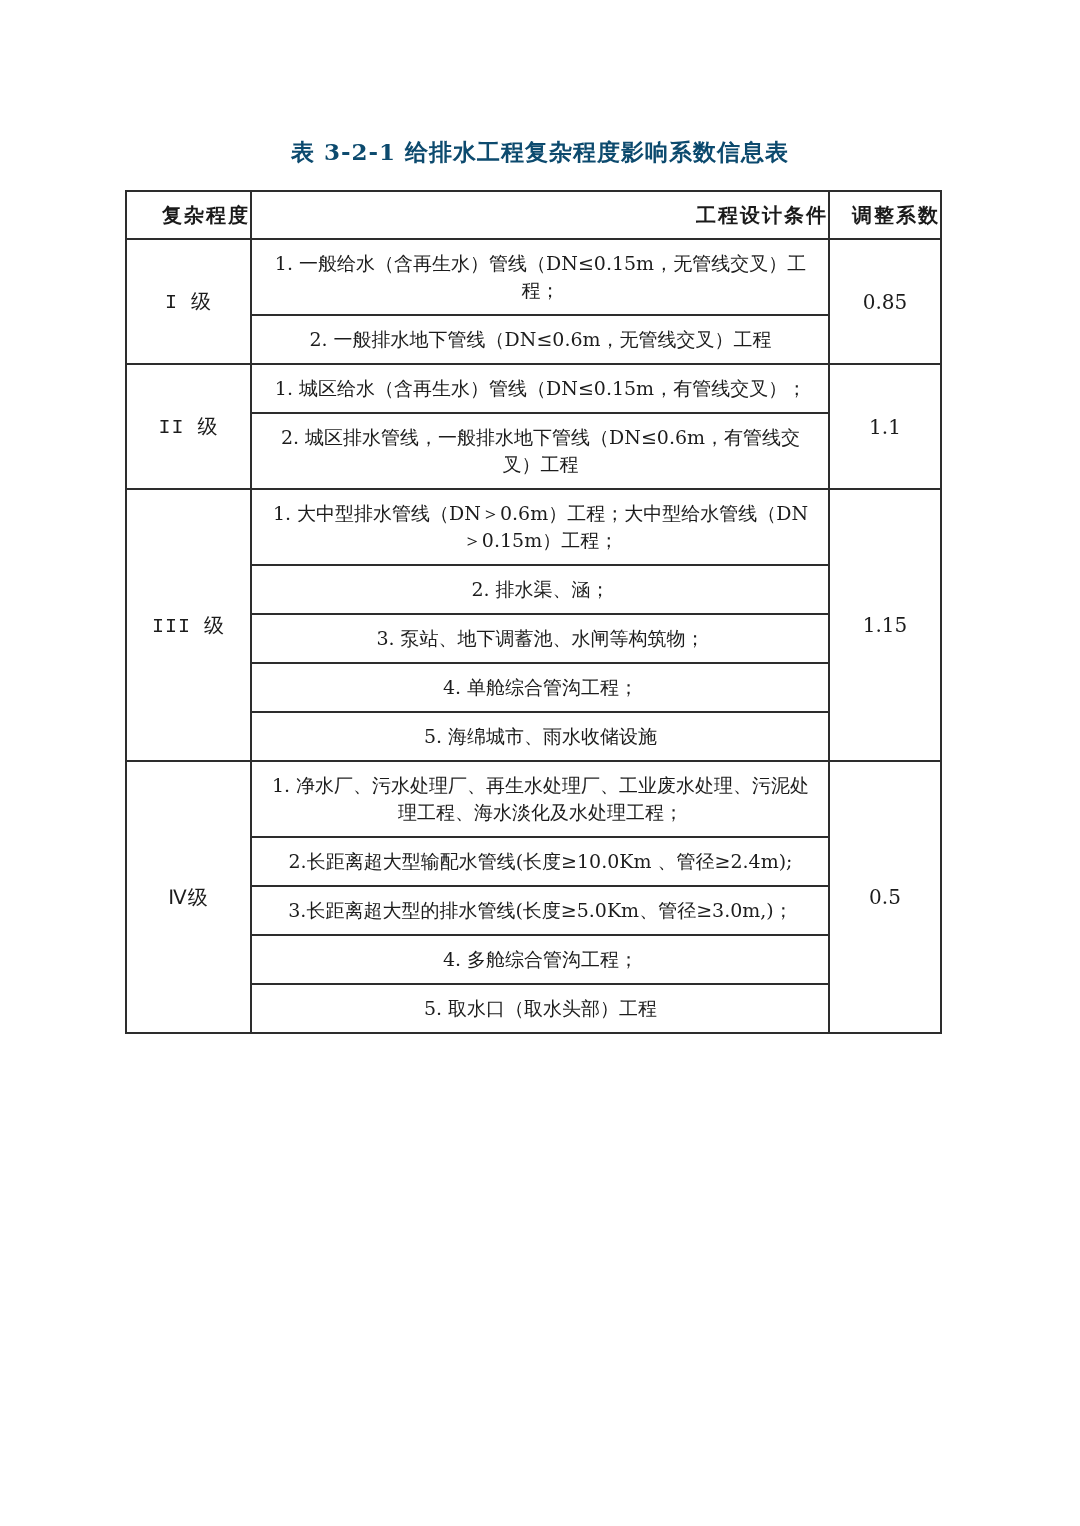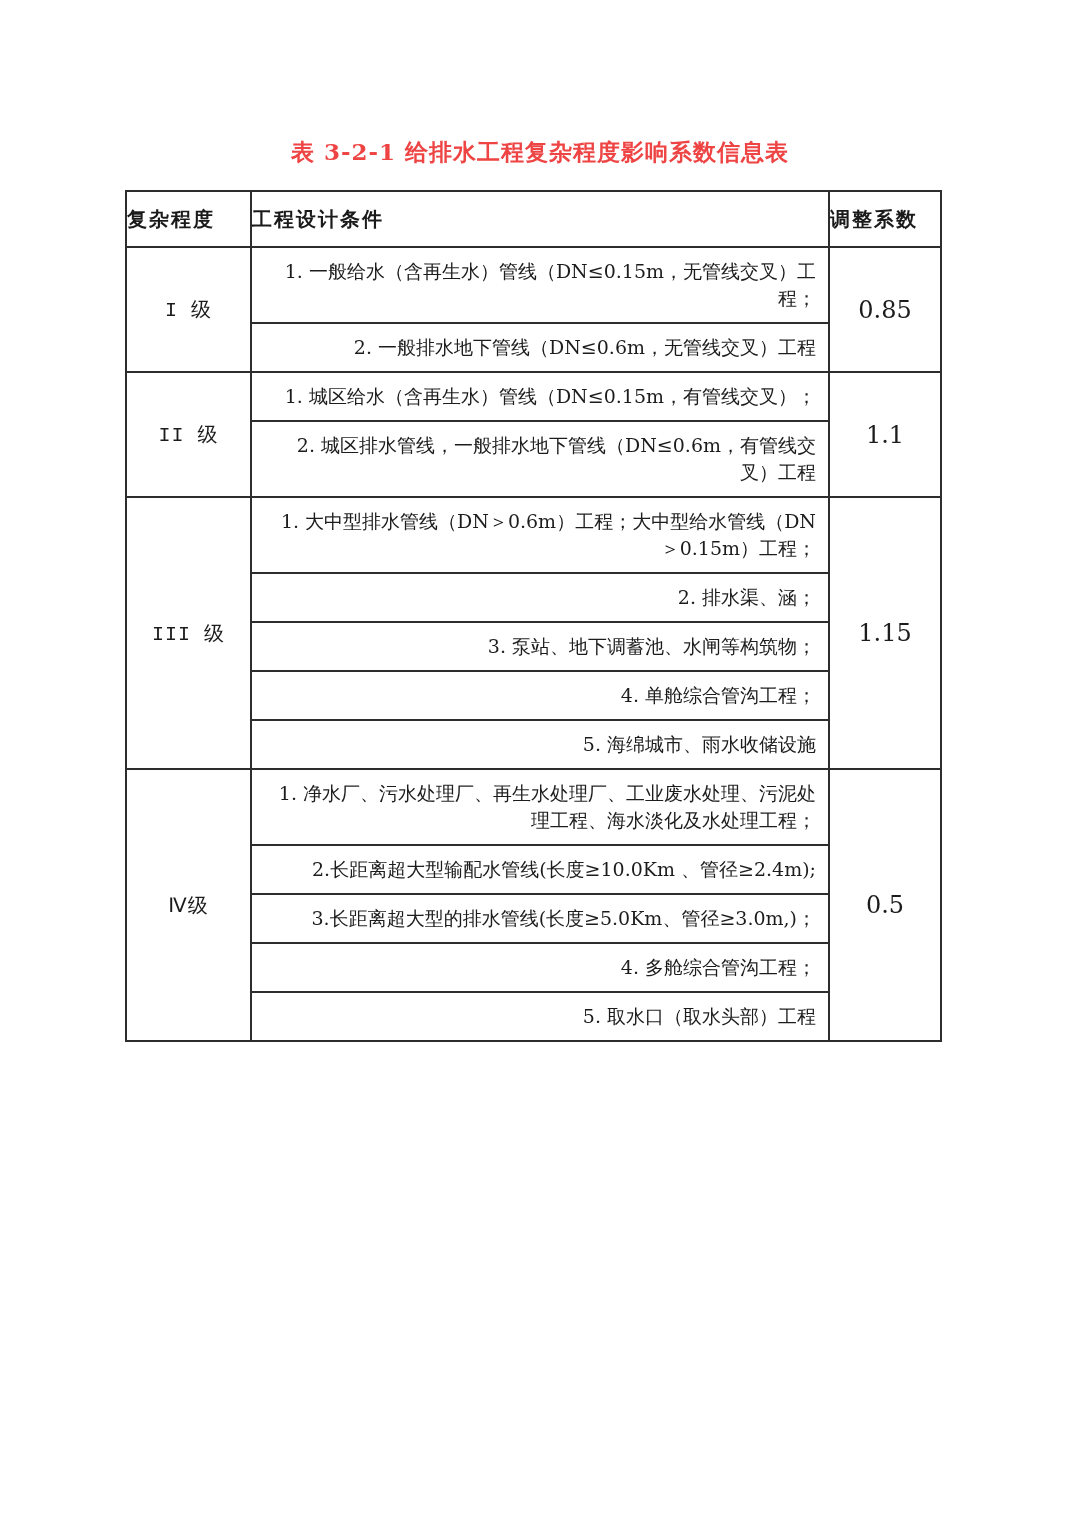--- a/index.html
+++ b/index.html
@@ -14,63 +14,63 @@
   }
   .doc-title {
     position: absolute;
     top: 137px;
     left: 0;
     width: 100%;
     text-align: center;
     font-size: 23px;
     font-weight: bold;
     letter-spacing: 1px;
-    color: #ef4444;
+    color: #0c4a6e;
   }
   table.info-table {
     position: absolute;
     top: 190px;
     left: 125px;
     width: 815px;
     border-collapse: collapse;
     table-layout: fixed;
     background: #ffffff;
   }
   table.info-table th,
   table.info-table td {
     border: 2px solid #2d2d2d;
     background: #ffffff;
   }
   table.info-table th {
-    height: 56px;
+    height: 48px;
     font-size: 20px;
     font-weight: bold;
-    text-align: left;
+    text-align: right;
     vertical-align: middle;
     letter-spacing: 2px;
     color: #1a1a1a;
   }
   td.level-cell {
     text-align: center;
     vertical-align: middle;
     font-size: 20px;
     letter-spacing: 1px;
     font-family: Liberation Mono, monospace;
   }
   td.coef-cell {
     text-align: center;
     vertical-align: middle;
-    font-size: 24px;
+    font-size: 20px;
   }
   td.item-cell {
     font-size: 19px;
     line-height: 27px;
     padding: 10px 12px 10px 13px;
     vertical-align: middle;
-    text-align: right;
+    text-align: center;
     word-break: break-all;
     border-radius: 27px;
   }
 </style>
 </head>
 <body>
 
 <div class="doc-title">表 3-2-1  给排水工程复杂程度影响系数信息表</div>
 
 <table class="info-table">

